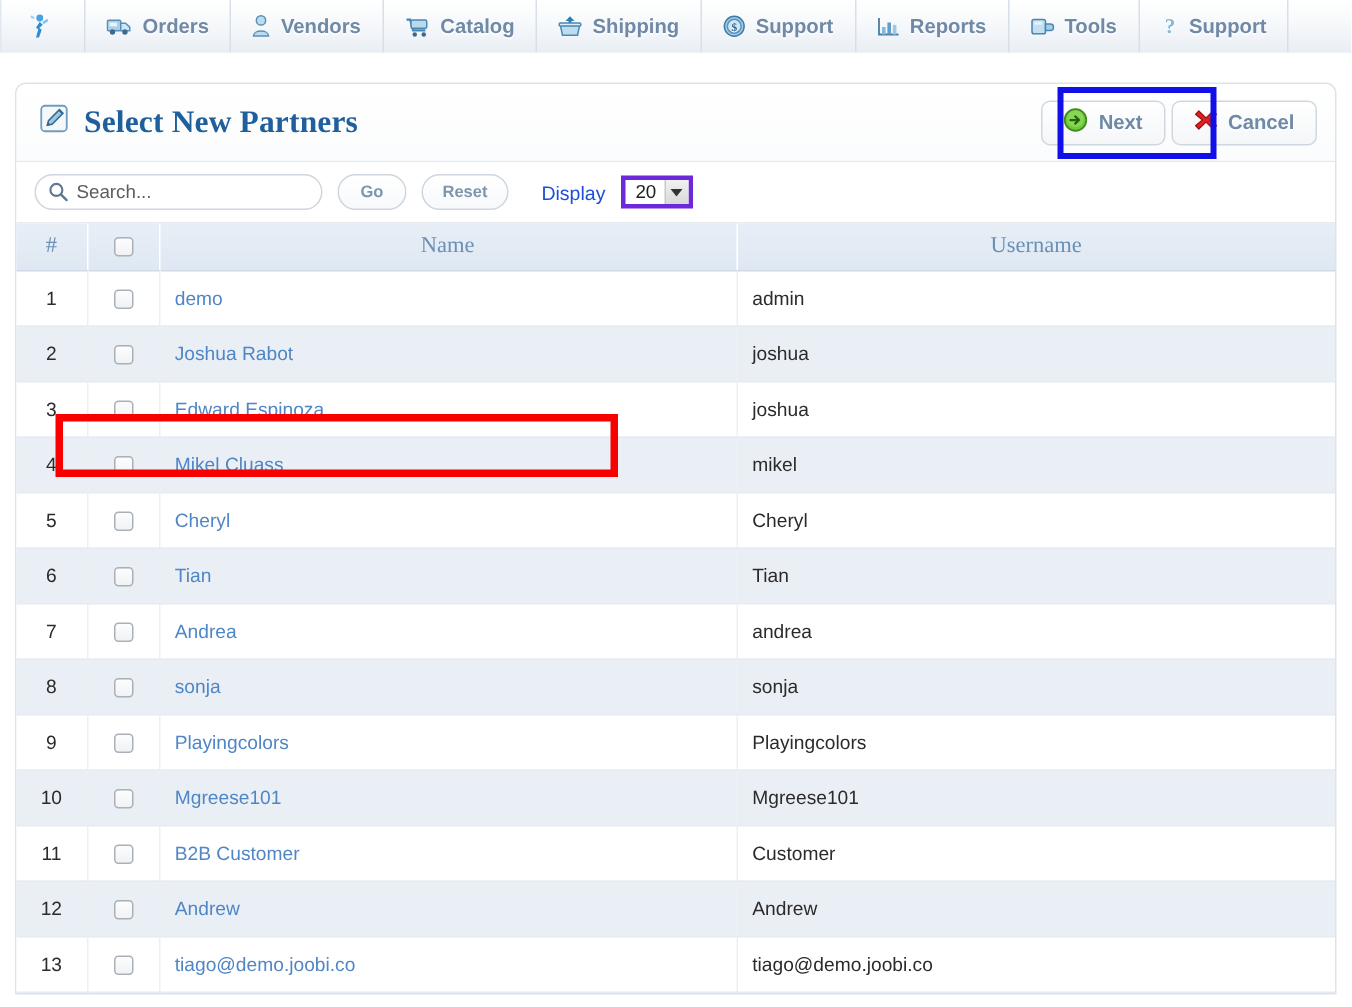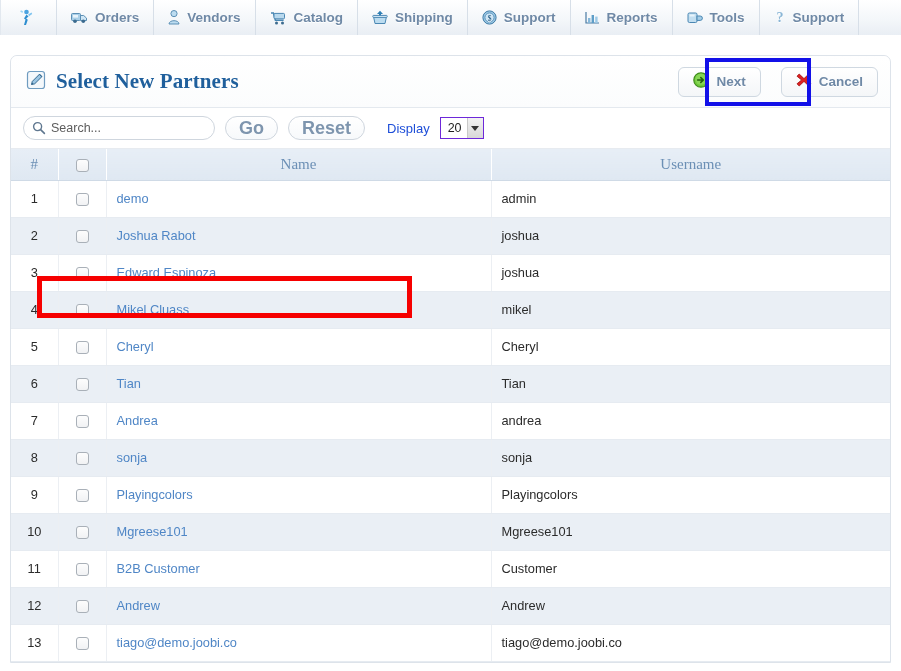--- a/index.html
+++ b/index.html
@@ -68,21 +68,21 @@
     border-bottom: 1px solid #e4e9ef;
     border-radius: 7px 7px 0 0;
   }
   .title-wrap { display: flex; align-items: center; gap: 9px; font-family: Liberation Serif, serif; }
   .title-text {
     color: #1f5f9c;
     font-size: 21px;
     font-weight: bold;
     letter-spacing: .1px;
   }
-  .head-buttons { display: flex; align-items: center; gap: 20px; margin-left: 24px; }
+  .head-buttons { display: flex; align-items: center; gap: 4px; margin-left: 24px; }
   .btn {
     display: inline-flex;
     align-items: center;
     gap: 7px;
     height: 30px;
     padding: 0 14px;
     background: linear-gradient(to bottom, #ffffff 0%, #f4f6f8 100%);
     border: 1px solid #cfd8e1;
     border-radius: 6px;
     color: #6f89a6;
@@ -131,35 +131,35 @@
   .search-box input::placeholder { color: #5d5d5d; }
   .s-icon { position: absolute; left: 8px; top: 4px; }
   .pill {
     height: 24px;
     min-width: 46px;
     padding: 0 13px;
     border: 1px solid #cfd6de;
     border-radius: 12px;
     background: linear-gradient(to bottom,#ffffff 0%, #f7f9fb 100%);
     color: #7e95ae;
-    font-size: 18px;
+    font-size: 11px;
     font-weight: bold;
     cursor: pointer;
     display: inline-flex; align-items: center; justify-content: center;
   }
   .display-label {
     margin-left: 12px;
     color: #1d4ed8;
     font-size: 13px;
   }
   .selectbox {
     display: inline-flex;
     align-items: stretch;
     height: 22px;
-    border: 1px solid #6d28d9;
+    border: 3px solid #6d28d9;
     background: #ffffff;
     cursor: pointer;
   }
   .selectbox .sv {
     display: flex; align-items: center;
     padding: 0 5px 0 7px;
     font-size: 12.5px; color: #1f1f1f;
   }
   .selectbox .sbtn {
     width: 16px;

